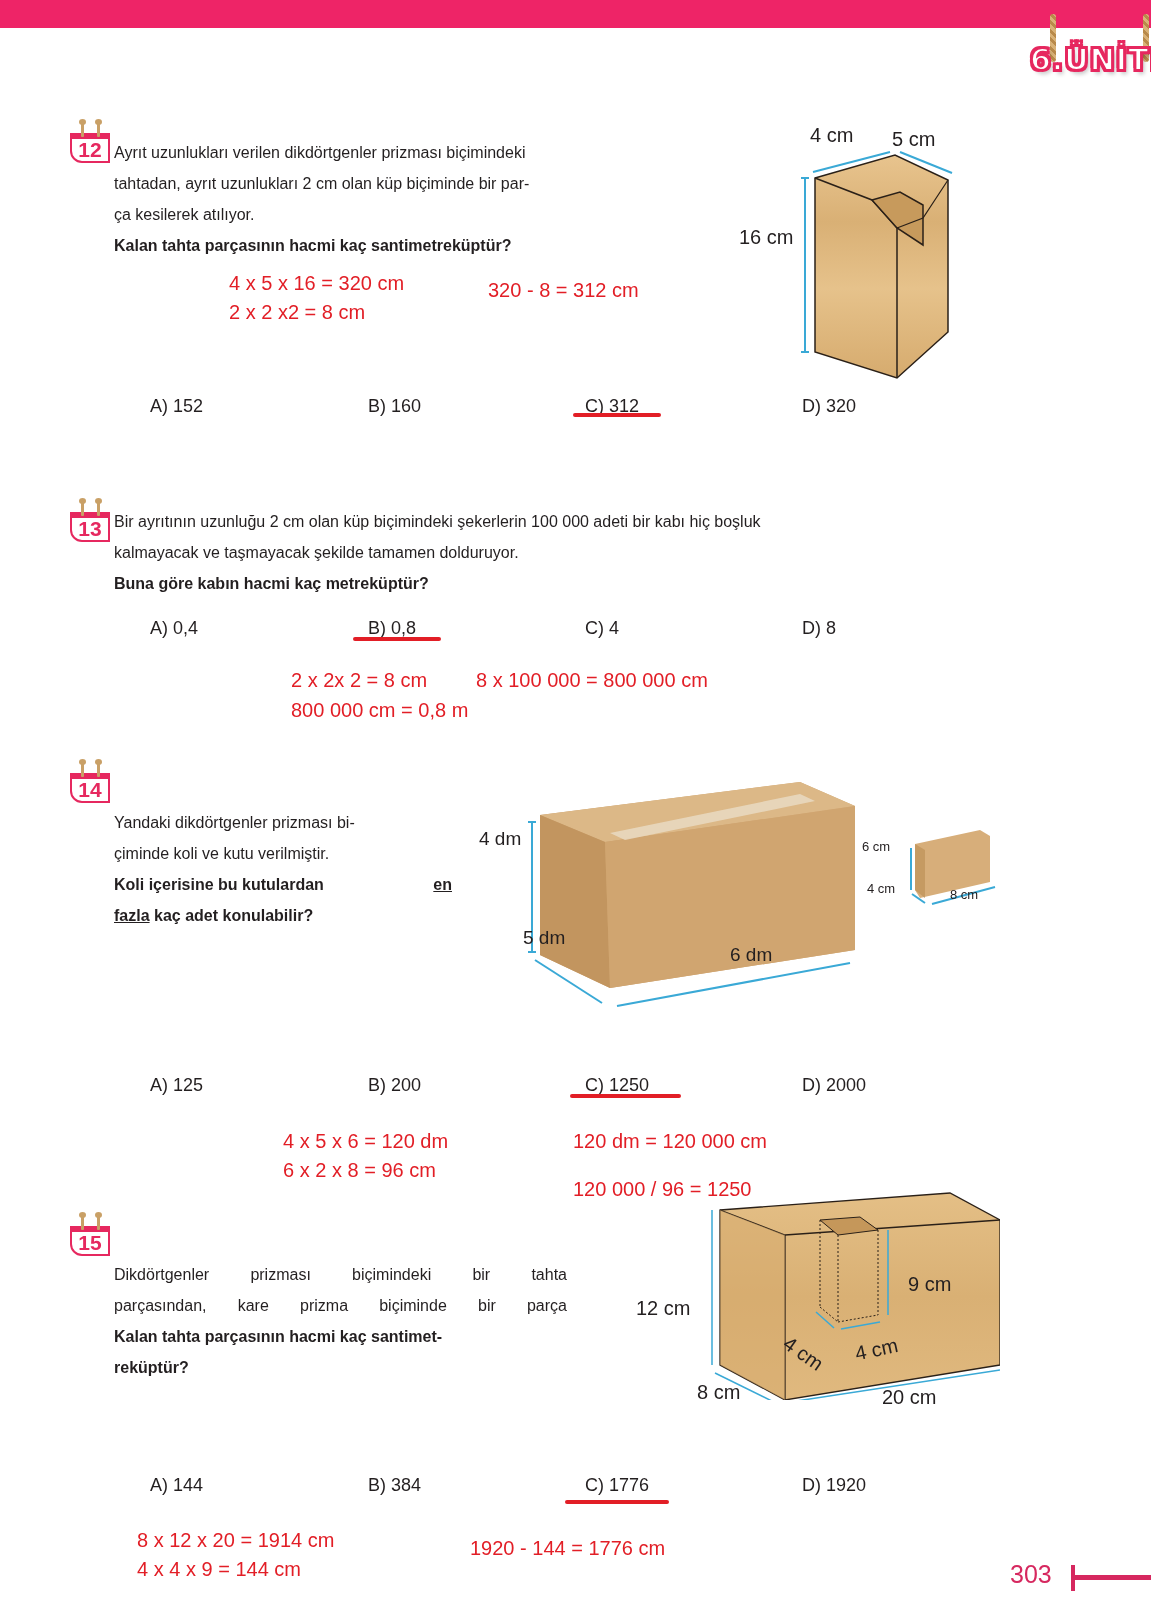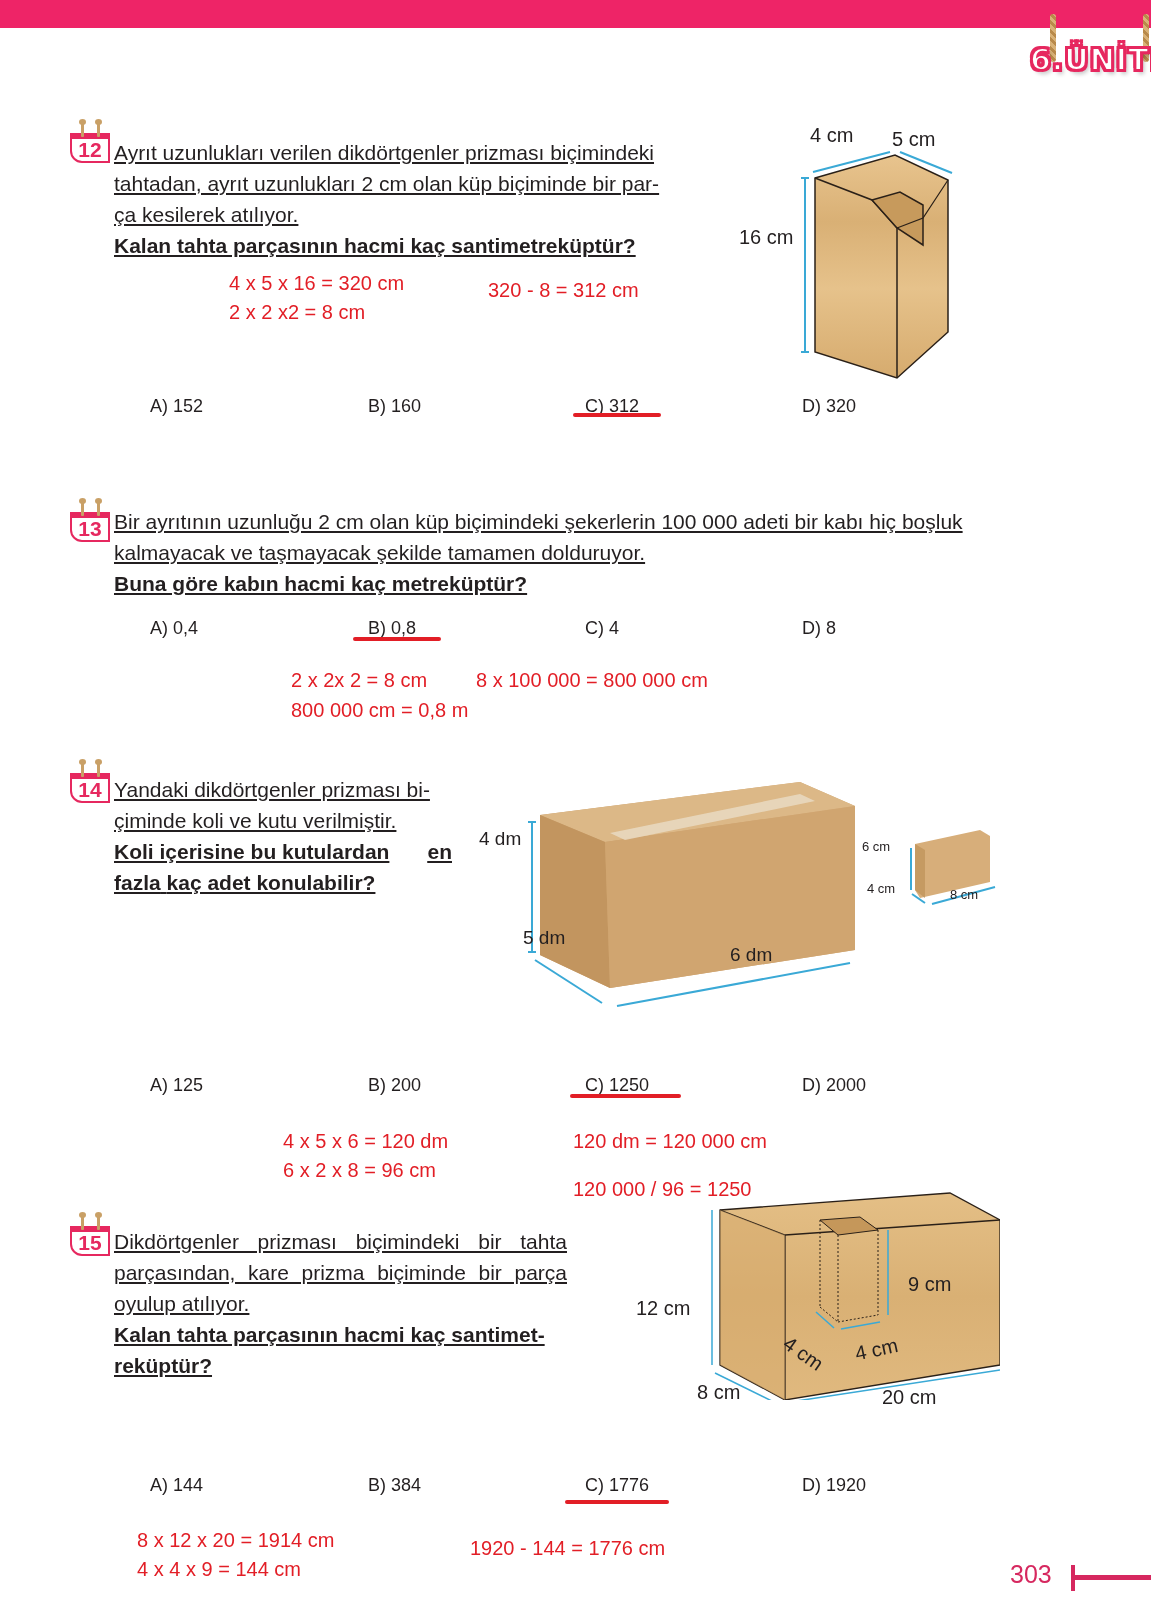--- a/index.html
+++ b/index.html
@@ -7,23 +7,23 @@
   .topbar{position:absolute;left:0;top:0;width:1151px;height:28px;background:#ee2467;}
   .unit-badge{position:absolute;left:1030px;top:30px;width:150px;height:60px;}
   .unit-badge .rope{position:absolute;top:-16px;width:6px;height:48px;background:repeating-linear-gradient(45deg,#d9b277 0 3px,#b98a4a 3px 6px);border-radius:3px;}
   .unit-badge .txt{position:absolute;left:0;top:12px;font-family:"DejaVu Sans",sans-serif;font-weight:bold;font-size:30px;color:#fff;letter-spacing:1px;
     -webkit-text-stroke:2px #e6285f;text-shadow:0 0 0 #e6285f,2px 2px 0 #e6285f,-2px -2px 0 #e6285f,2px -2px 0 #e6285f,-2px 2px 0 #e6285f,3px 4px 4px rgba(0,0,0,.25);}
   .abs{position:absolute;}
   .qnum{position:absolute;width:40px;height:30px;border:2px solid #e6285f;border-top:6px solid #e6285f;border-radius:0 0 0 12px;box-sizing:border-box;
     color:#e6285f;font-weight:bold;font-size:21px;text-align:center;line-height:22px;background:#fff;}
   .qnum .ring{position:absolute;top:-16px;width:3px;height:14px;background:#c9a066;border-radius:1px;}
   .qnum .ring::before{content:"";position:absolute;left:-2px;top:-4px;width:7px;height:6px;border-radius:50%;background:#c9a066;}
-  .qtext{position:absolute;font-size:21px;line-height:31px;text-decoration:underline;}
+  .qtext{position:absolute;font-size:16px;line-height:31px;}
   .qtext .b{font-weight:bold;}
-  .qtext.just{text-align:justify;}
+  .qtext.just{text-align:justify;margin-top:33px;}
   .opt{position:absolute;font-size:18px;}
   .red{position:absolute;color:#e21e26;font-size:20px;font-family:"Liberation Sans Narrow","Liberation Sans",sans-serif;}
   .uline{position:absolute;height:4px;background:#e21e26;border-radius:2px;}
   .dim{position:absolute;font-size:20px;color:#231f20;white-space:nowrap;}
   .dim.sm{font-size:13px;}
   .pagenum{position:absolute;left:1010px;top:1560px;color:#d6285f;font-size:25px;}
   .pagetab{position:absolute;left:1071px;top:1565px;width:4px;height:26px;background:#d6285f;}
   .pageline{position:absolute;left:1075px;top:1575px;width:76px;height:5px;background:#d6285f;}
   u{text-decoration:underline;}
 </style>
@@ -160,21 +160,20 @@
 <div class="red" style="left:573px;top:1178px">120 000 / 96 = 1250</div>
 
 <div class="qnum" style="left:70px;top:1226px">
   <span class="ring" style="left:9px"></span>
   <span class="ring" style="left:25px"></span>
   <span>15</span>
 </div>
 <div class="qtext just" style="left:114px;top:1226px;width:453px">
   <div style="text-align-last:justify">Dikdörtgenler prizması biçimindeki bir tahta</div>
   <div style="text-align-last:justify">parçasından, kare prizma biçiminde bir parça</div>
-  <div>oyulup atılıyor.</div>
   <div class="b">Kalan tahta parçasının hacmi kaç santimet-</div>
   <div class="b">reküptür?</div>
 </div>
 
 <svg class="abs" style="left:700px;top:1190px" width="300" height="210">
   <defs>
     <linearGradient id="wood2" x1="0" y1="0" x2="0" y2="1">
       <stop offset="0" stop-color="#e4bf86"></stop>
         <stop offset="0.5" stop-color="#d9b074"></stop>
         <stop offset="1" stop-color="#e0b97f"></stop>

